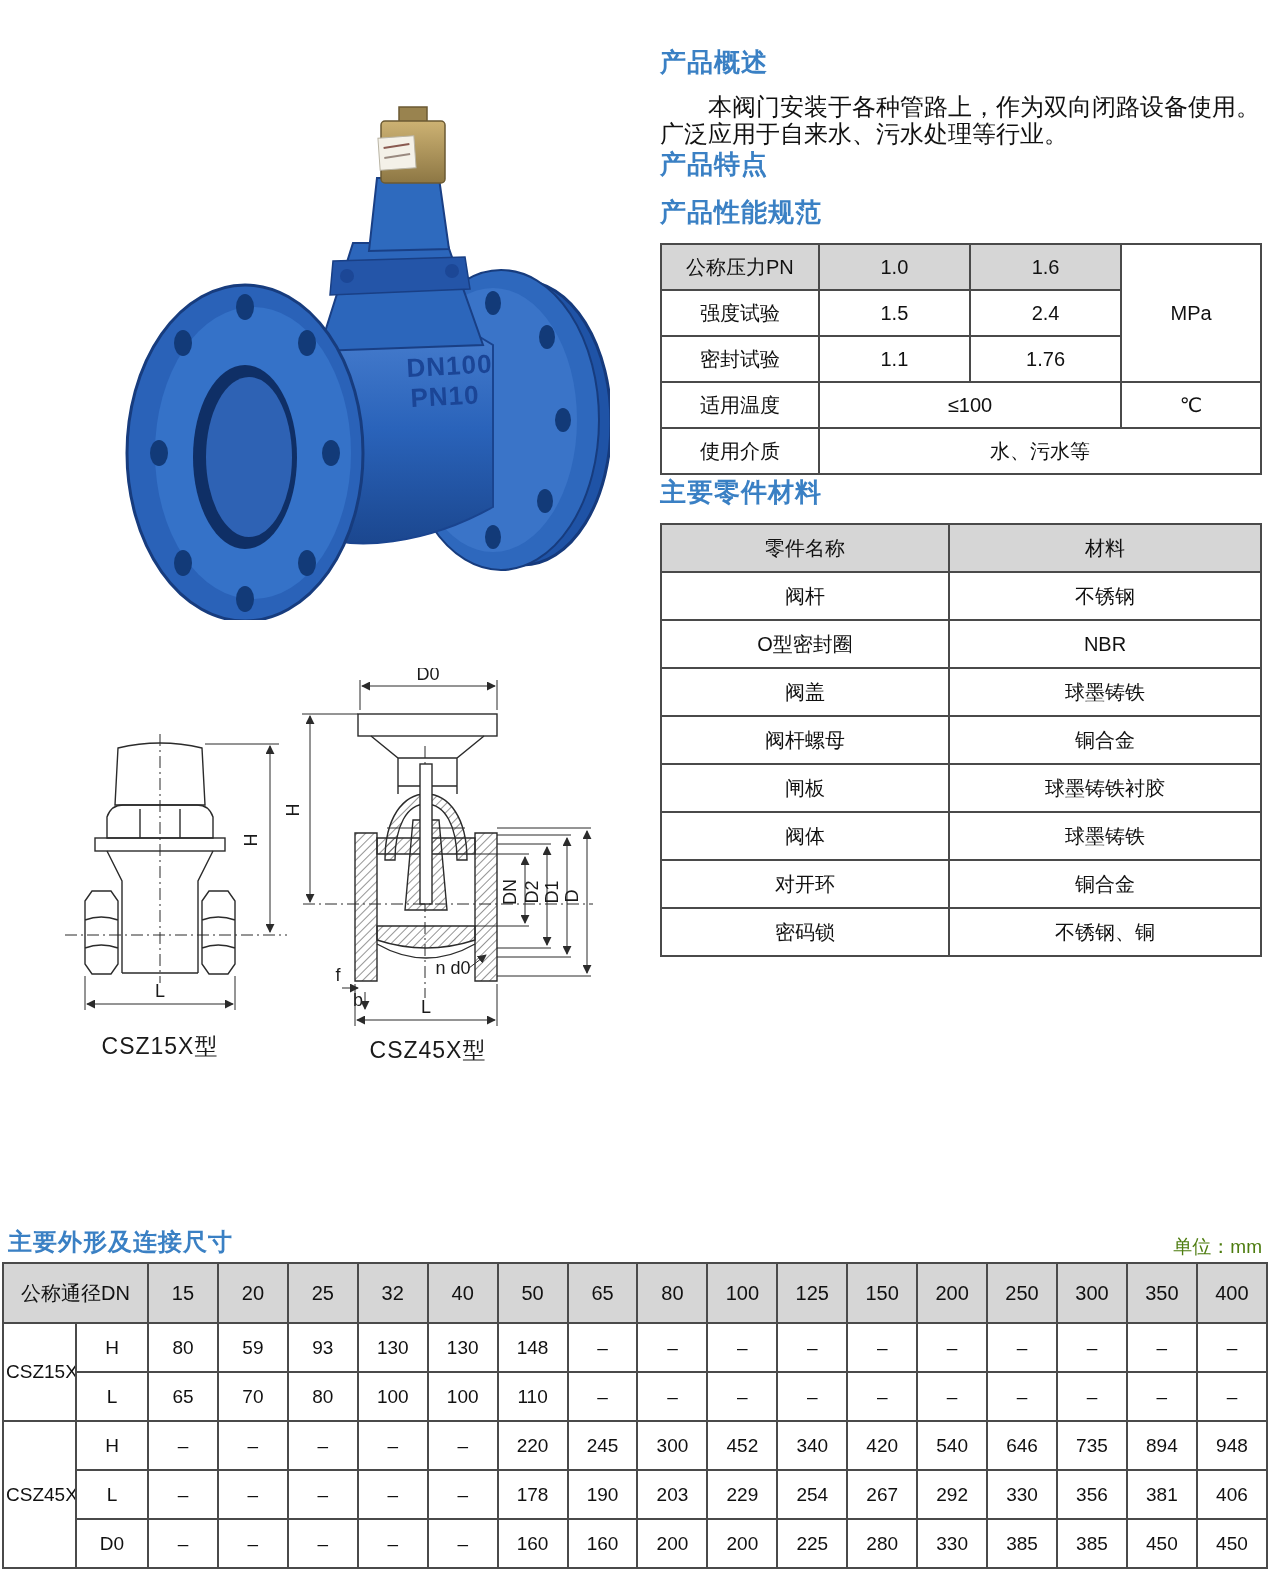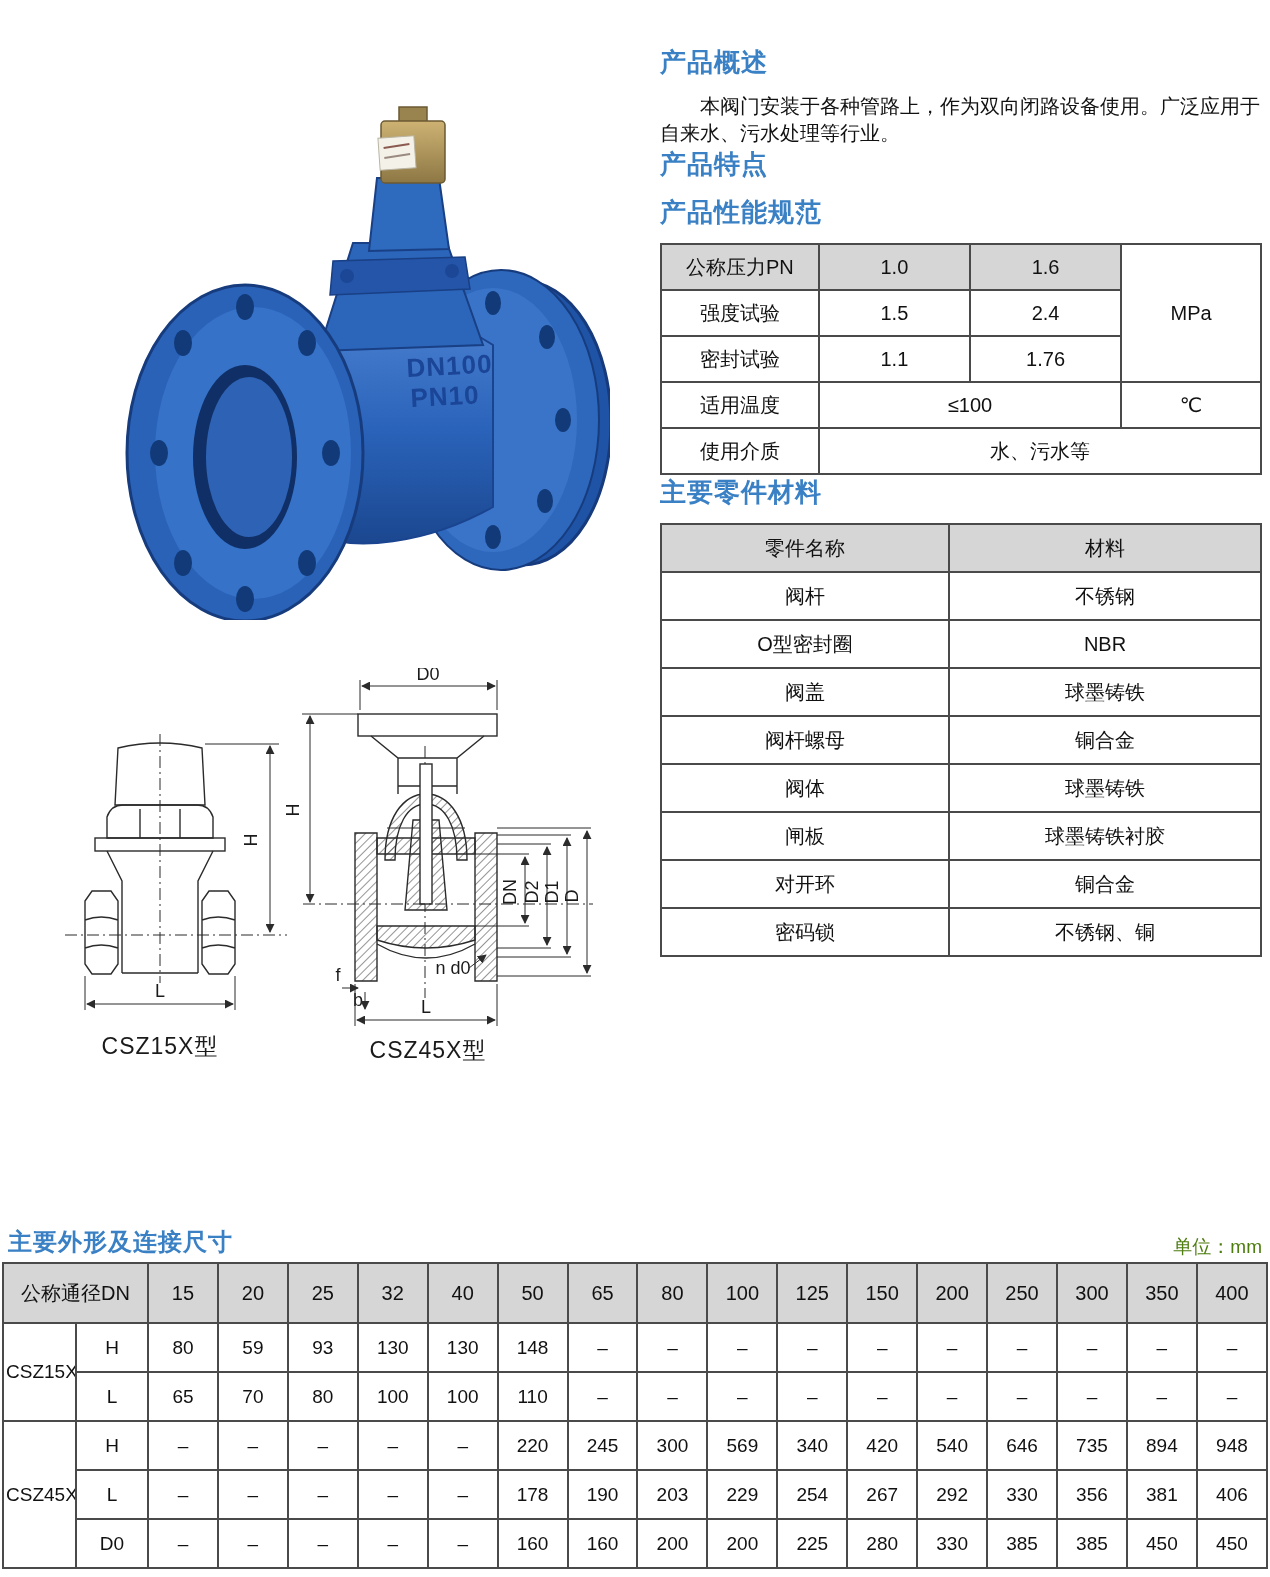--- a/index.html
+++ b/index.html
@@ -10,21 +10,21 @@
   }
   
   .right-col { position:absolute; left:660px; top:45px; width:602px; }
   h2.section {
     margin:0 0 14px 0; font-size:26px; font-weight:bold; color:#3a80c4;
     letter-spacing:1px; line-height:34px;
   }
   .h-gap1 { margin-top:28px; }
   .h-gap2 { margin-top:34px; }
   .h-gap3 { margin-top:42px; }
-  .bodytext { margin:0; font-size:20px; line-height:27px; text-indent:2em; }
+  .bodytext { margin:0; font-size:24px; line-height:27px; text-indent:2em; }
   .feature  { font-size:20px; line-height:27px; text-indent:2em; }
 
   table { border-collapse:collapse; table-layout:fixed; }
   .perf, .mat { width:100%; }
   .perf td, .mat td, .dims td, .dims th {
     border:2px solid #4a4a4a; text-align:center; vertical-align:middle;
     font-size:20px; font-weight:normal; padding:0 2px; overflow:hidden;
   }
   .perf td { height:44px; }
   .gray { background:#d6d6d6; }
@@ -182,26 +182,26 @@
           </tr>
       <tr>
             <td>阀盖</td>
             <td>球墨铸铁</td>
           </tr>
       <tr>
             <td>阀杆螺母</td>
             <td>铜合金</td>
           </tr>
       <tr>
+            <td>闸板</td>
+            <td>球墨铸铁衬胶</td>
+          </tr>
+      <tr>
             <td>阀体</td>
             <td>球墨铸铁</td>
-          </tr>
-      <tr>
-            <td>闸板</td>
-            <td>球墨铸铁衬胶</td>
           </tr>
       <tr>
             <td>对开环</td>
             <td>铜合金</td>
           </tr>
       <tr>
             <td>密码锁</td>
             <td>不锈钢、铜</td>
           </tr>
     </tbody>
@@ -363,21 +363,21 @@
       <td rowspan="3">CSZ45X</td>
       <td>H</td>
       <td>–</td>
           <td>–</td>
           <td>–</td>
           <td>–</td>
           <td>–</td>
           <td>220</td>
           <td>245</td>
           <td>300</td>
-          <td>569</td>
+          <td>452</td>
           <td>340</td>
           <td>420</td>
           <td>540</td>
           <td>646</td>
           <td>735</td>
           <td>894</td>
           <td>948</td>
     </tr>
     <tr>
       <td>L</td>

